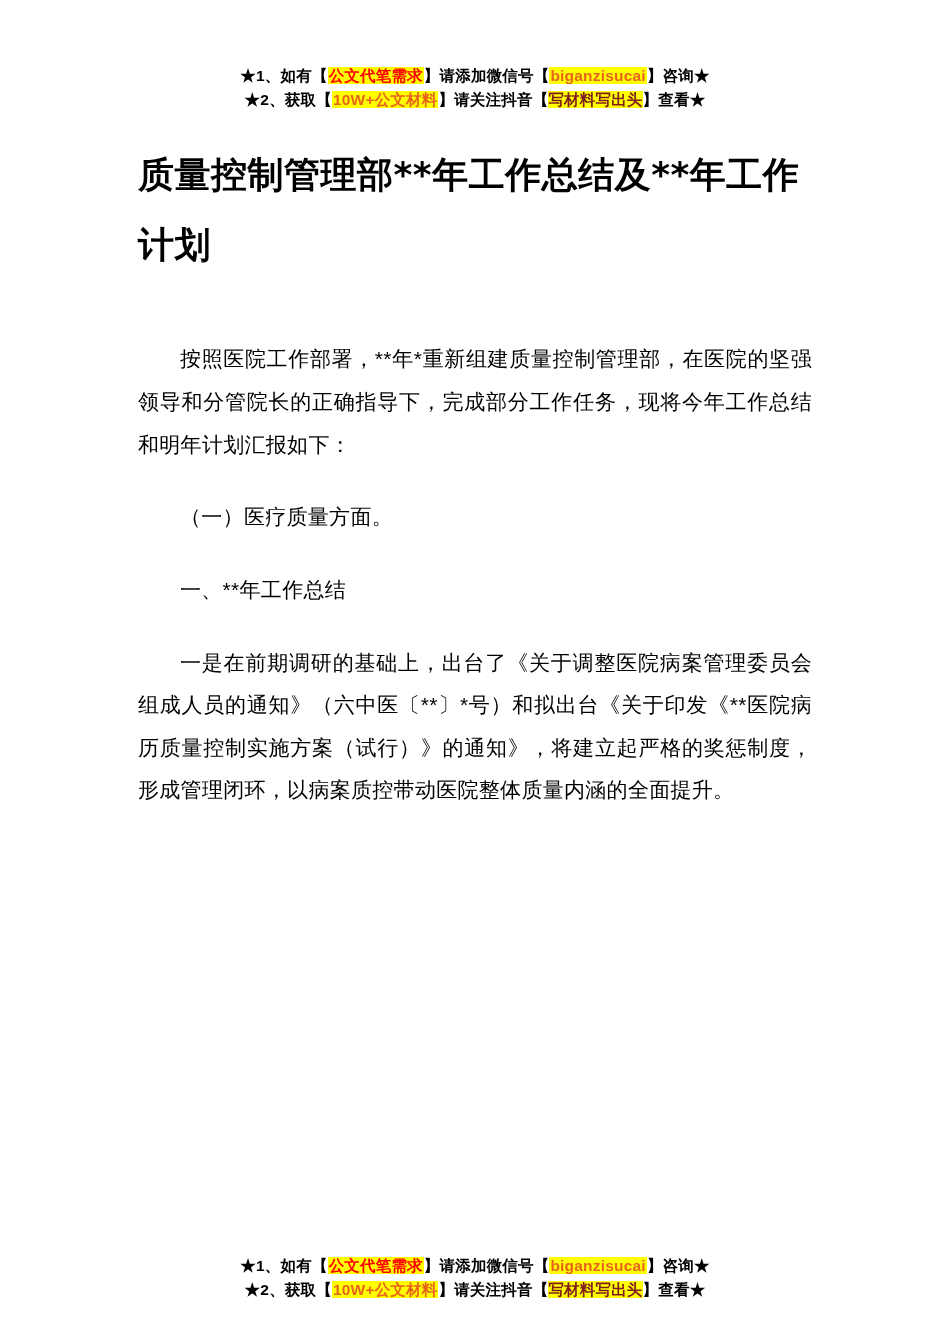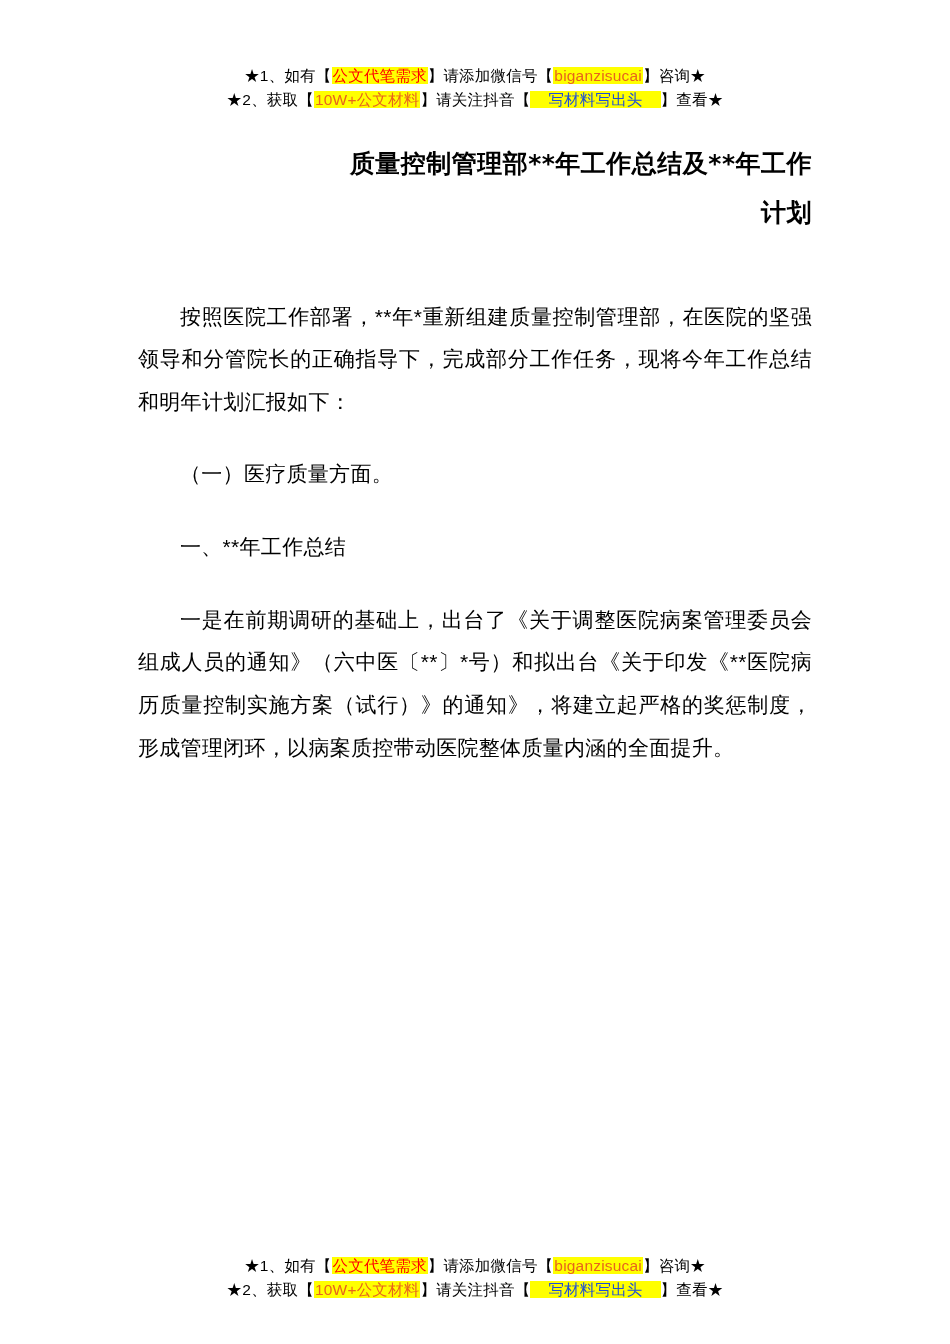--- a/index.html
+++ b/index.html
@@ -19,21 +19,21 @@
     width: 950px;
     height: 1344px;
     box-sizing: border-box;
     padding: 0 138px;
     position: relative;
   }
 
   
   .promo {
     text-align: center;
-    font-weight: normal;
+    font-weight: bold;
     line-height: 1.55;
     letter-spacing: 0.2px;
   }
   .promo-top {
     padding-top: 64px;
     font-size: 15.5px;
   }
   .promo-bottom {
     position: absolute;
     left: 0;
@@ -49,34 +49,34 @@
     color: #ff0000;
     padding: 0 1px;
   }
   .hl-orange {
     background: #ffff00;
     color: #e8641c;
     padding: 0 1px;
   }
   .hl-red-on-yellow {
     background: #ffff00;
-    color: #1d4ed8;
-    padding: 0 18px;
+    color: #7f1d1d;
+    padding: 0 0;
   }
   .plain {
     color: #000000;
   }
 
   
   .doc-title {
     font-family: "DejaVu Sans", sans-serif;
     font-weight: bold;
-    font-size: 25px;
+    font-size: 36px;
     line-height: 1.95;
-    text-align: right;
+    text-align: left;
     margin-top: 28px;
     letter-spacing: 0.5px;
   }
   .doc-title .line2 {
     display: block;
   }
 
   
   .body-wrap {
     margin-top: 58px;

